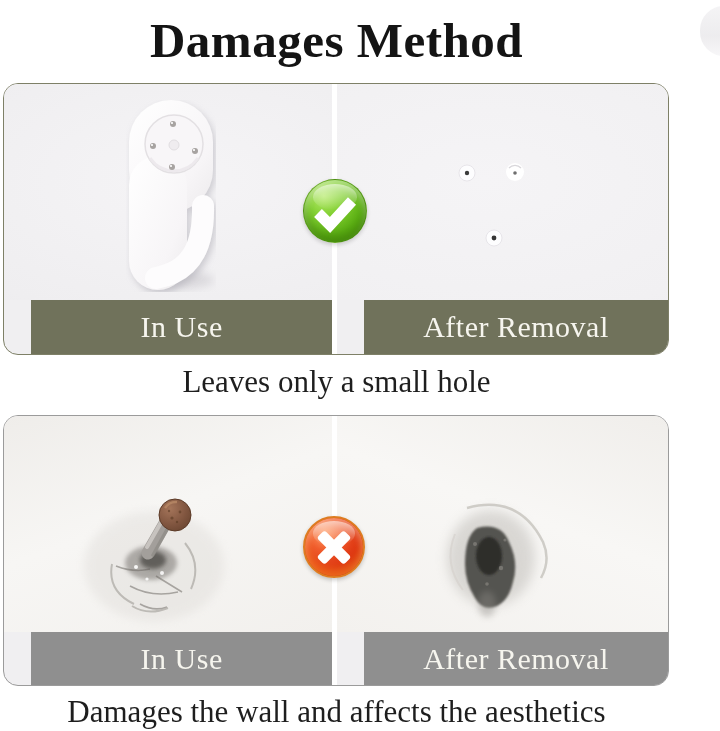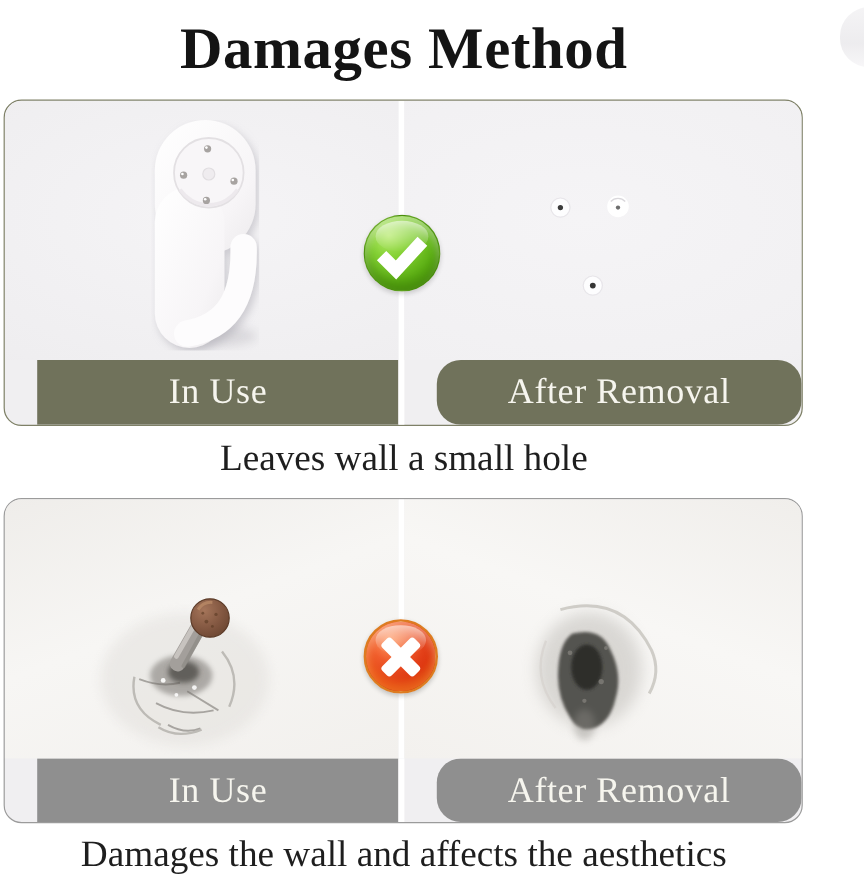--- a/index.html
+++ b/index.html
@@ -28,21 +28,21 @@
   .panel-a .cell-r{background:radial-gradient(150% 120% at 45% 45%, #f5f4f6 0%, #f1f0f2 55%, #e9e8eb 100%);}
   .panel-b .cell-l{background:linear-gradient(160deg,#efedea 0%,#f7f6f4 45%,#f2f0ed 100%);}
   .panel-b .cell-r{background:linear-gradient(200deg,#f0eeeb 0%,#f8f7f5 45%,#f3f1ee 100%);}
   .vdivider{width:5px;height:100%;background:#ffffff;}
   .bar{display:flex;width:100%;}
   .panel-a .bar{height:54px;}
   .panel-b .bar{height:53px;}
   .bar .seg{height:100%;display:flex;align-items:center;justify-content:center;
     font-size:30px;color:#f6f5ee;letter-spacing:.5px;margin-left:27px;}
   .bar .seg-l{width:328px;}
-  .bar .seg-r{width:331px;border-radius:20px;}
+  .bar .seg-r{width:331px;}
   .bar .bardiv{width:5px;height:100%;background:#ffffff;}
   .panel-a .bar .seg{background:#70725b;}
   .panel-b .bar .seg{background:#8f8f8f;}
   .caption{
     position:absolute;left:3px;width:667px;text-align:center;color:#1e1e1e;
   }
   .caption-1{top:360px;height:44px;line-height:44px;font-size:31px;}
   .caption-2{top:691px;height:42px;line-height:42px;font-size:31px;}
   .badge{
     position:absolute;width:62px;height:62px;border-radius:50%;left:299px;
@@ -148,21 +148,21 @@
     <div class="seg seg-r">After Removal</div>
   </div>
   <div class="badge badge-check">
     <div class="badge-gloss"></div>
     <svg width="62" height="62" viewBox="0 0 62 62">
       <polyline points="14,33 26,45 48,21" fill="none" stroke="#ffffff" stroke-width="11" stroke-linecap="butt" stroke-linejoin="miter"></polyline>
     </svg>
   </div>
 </div>
 
-<div class="caption caption-1">Leaves wall a small hole</div>
+<div class="caption caption-1">Leaves only a small hole</div>
 
 <div class="panel panel-b">
   <div class="media">
     <div class="cell cell-l">
 
       <svg class="abs" style="left:0;top:0;" width="328" height="216" viewBox="0 0 328 216">
         <defs>
           <radialGradient id="nailHead" cx="0.35" cy="0.3" r="0.9">
             <stop offset="0" stop-color="#a5755a"></stop>
             <stop offset="0.55" stop-color="#815640"></stop>

